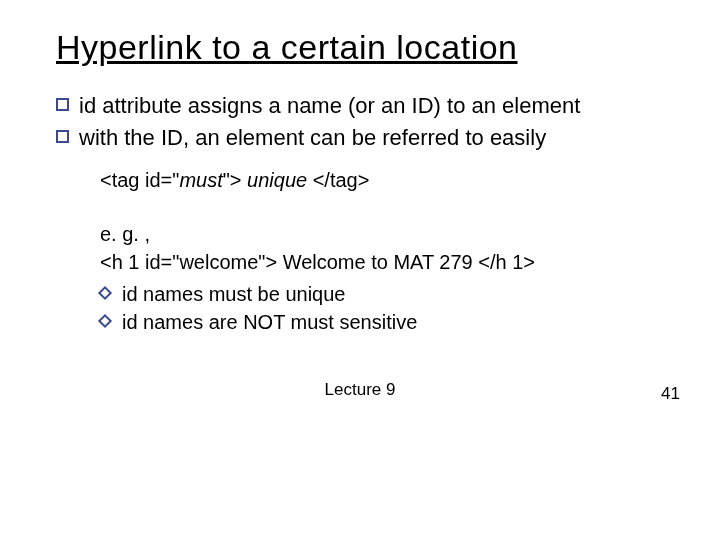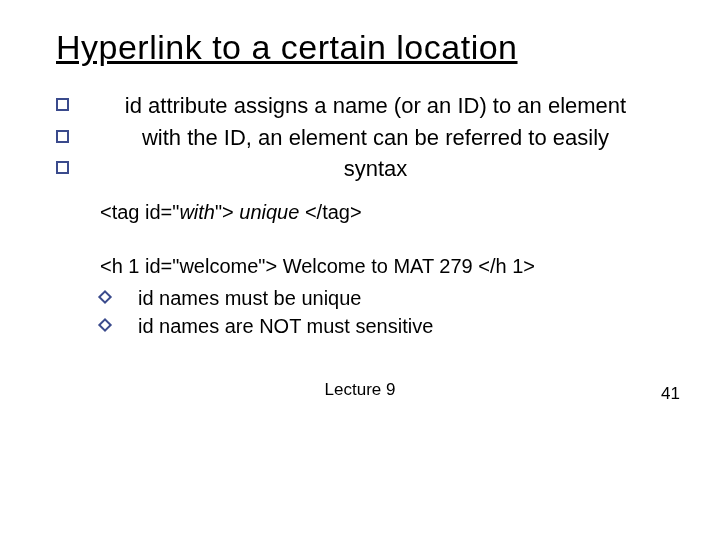--- a/index.html
+++ b/index.html
@@ -1,25 +1,25 @@
 <!DOCTYPE html>
 <html><head>
 <meta charset="utf-8">
 <style>
   * { margin: 0; padding: 0; box-sizing: border-box; }
   html, body { width: 720px; height: 540px; background: #fff; font-family: "Comic Sans MS", "Segoe UI", sans-serif; color: #000; }
   .slide { position: relative; width: 720px; height: 424px; padding: 28px 48px 8px 56px; }
   .title { font-size: 34px; font-weight: 400; text-decoration: underline; letter-spacing: 0.5px; margin-bottom: 24px; }
-  .bullets { list-style: none; text-align: center; }
+  .bullets { list-style: none; }
   .bullets > li { display: flex; align-items: flex-start; font-size: 22px; line-height: 1.35; margin-bottom: 2px; }
   .sq { display: inline-block; width: 13px; height: 13px; border: 2px solid #3a4a8c; margin-right: 10px; margin-top: 7px; flex-shrink: 0; }
   .li-text { flex: 1; }
   .sub { margin-top: 14px; margin-left: 44px; font-size: 20px; line-height: 1.4; }
   .sub2 { list-style: none; margin-top: 4px; margin-left: 44px; }
-  .sub2 > li { display: flex; align-items: flex-start; font-size: 20px; line-height: 1.4; gap: 16px; }
+  .sub2 > li { display: flex; align-items: flex-start; font-size: 20px; line-height: 1.4; }
   .dia { width: 10px; height: 10px; background: #3a4a8c; transform: rotate(45deg); margin-right: 12px; margin-top: 8px; flex-shrink: 0; position: relative; }
   .dia::after { content: ""; position: absolute; inset: 2px; background: #fff; }
   .note-block { margin-top: 28px; }
   .footer-center { position: absolute; bottom: 24px; left: 0; width: 100%; text-align: center; font-size: 17px; }
   .footer-right { position: absolute; bottom: 20px; right: 40px; font-size: 17px; }
   .ital { font-style: italic; }
 </style>
 </head>
 <body>
 
@@ -29,31 +29,28 @@
 
   <ul class="bullets">
     <li>
       <span class="sq"></span>
       <span class="li-text"><span>id</span><span> attribute assigns a name (or an ID) to an element</span></span>
     </li>
     <li>
       <span class="sq"></span>
       <span class="li-text">with the ID, an element can be referred to easily</span>
     </li>
-    <li>
-      <span class="sq"></span>
-      <span class="li-text">syntax</span>
-    </li>
   </ul>
 
   <div class="sub">
-    <span>&lt;tag id="</span><span class="ital">with</span><span>"&gt;</span><span class="ital"> unique </span><span>&lt;/tag&gt;</span>
+    <span>&lt;tag id="</span><span class="ital">must</span><span>"&gt;</span><span class="ital"> unique </span><span>&lt;/tag&gt;</span>
   </div>
 
   <div class="sub" style="margin-top:26px;">
+    <div>e. g. ,</div>
     <div>&lt;h 1 id="welcome"&gt; Welcome to MAT 279 &lt;/h 1&gt;</div>
   </div>
 
 
   <ul class="sub2">
     <li>
       <span class="dia"></span>
       <span>id names must be unique</span>
     </li>
     <li>

